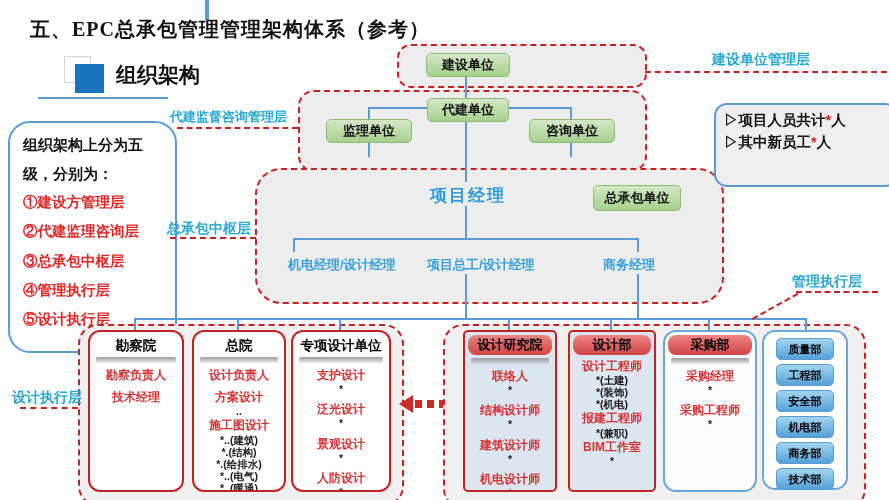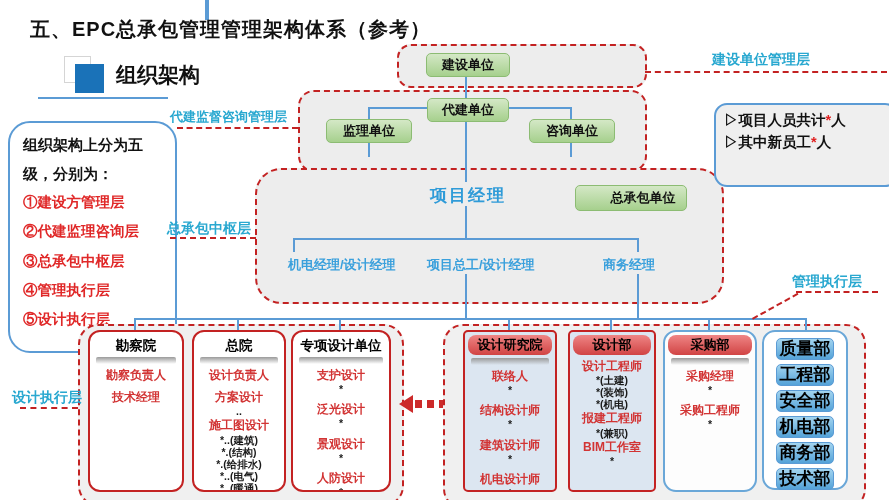--- a/index.html
+++ b/index.html
@@ -1,20 +1,20 @@
 <!DOCTYPE html>
 <html><head>
 <meta charset="utf-8">
 <style>
   html,body{margin:0;padding:0;background:#fff;}
   .canvas{position:relative;width:889px;height:500px;background:#ffffff;
           font-family:"Liberation Sans",sans-serif;overflow:hidden;}
 
   
-  .page-title{position:absolute;left:30px;top:16px;font-family:Liberation Sans, sans-serif;
+  .page-title{position:absolute;left:30px;top:16px;font-family:Liberation Serif, serif;
               font-size:20px;font-weight:bold;color:#111;letter-spacing:1px;}
   .sq-white{position:absolute;left:64px;top:56px;width:25px;height:25px;background:#fff;border:1px solid #d5d5d5;}
   .sq-blue{position:absolute;left:75px;top:64px;width:29px;height:29px;background:#1a72b8;}
   .org-text{position:absolute;left:116px;top:61px;font-size:21px;font-weight:bold;color:#111;}
   .org-underline{position:absolute;left:38px;top:97px;width:130px;height:2px;background:#5b9bd5;}
   .top-tick{position:absolute;left:205px;top:0;width:4px;height:20px;background:#5b9bd5;}
 
   
   .left-panel{position:absolute;left:8px;top:121px;width:152px;height:208px;background:#fff;
               border:2.5px solid #5b9bd5;border-radius:22px;padding:8px 0 12px 13px;}
@@ -55,21 +55,21 @@
            font-weight:bold;font-size:13px;height:20px;line-height:20px;color:#000;}
   .bx-shadow{height:7px;margin:2px 6px 3px;background:linear-gradient(#9a9a9a,rgba(255,255,255,0));
              border-radius:2px;}
   .bx-item{color:#d23434;font-weight:bold;font-size:12px;line-height:1.35;}
   .bx-item.blk{color:#1a1a1a;font-size:10.5px;font-weight:600;line-height:1.15;}
   .bx-item.mt{margin-top:6px;}
 
   .dept-col{position:absolute;left:762px;top:330px;width:86px;height:160px;background:#fff;
             border:2.5px solid #6aa7d8;border-radius:13px;padding:2px 0;box-sizing:border-box;}
   .dept-item{height:20px;line-height:20px;margin:4px 12px;background:linear-gradient(#a3d4ef,#54a2d8);
-             border:1px solid #5b9bd5;border-radius:5px;font-weight:bold;font-size:17px;
+             border:1px solid #5b9bd5;border-radius:5px;font-weight:bold;font-size:11px;
              color:#000;text-align:center;}
 
   
   .arrow-head{position:absolute;left:399px;top:395px;width:0;height:0;
               border-top:9px solid transparent;border-bottom:9px solid transparent;
               border-right:14px solid #cc2a2a;}
   .arrow-tail{position:absolute;left:415px;top:400px;width:28px;height:8px;
               background:repeating-linear-gradient(90deg,#cc2a2a 0 7px,rgba(0,0,0,0) 7px 12px);}
 </style>
 </head>
@@ -119,21 +119,21 @@
   <div class="vline" style="left:339px;top:318px;height:12px;"></div>
   <div class="vline" style="left:508px;top:318px;height:12px;"></div>
   <div class="vline" style="left:610px;top:318px;height:12px;"></div>
   <div class="vline" style="left:708px;top:318px;height:12px;"></div>
   <div class="vline" style="left:805px;top:318px;height:12px;"></div>
 
   <div class="gbox" style="left:426px;top:53px;width:82px;height:22px;line-height:22px;">建设单位</div>
   <div class="gbox" style="left:427px;top:98px;width:80px;height:22px;line-height:22px;">代建单位</div>
   <div class="gbox" style="left:326px;top:119px;width:84px;height:22px;line-height:22px;">监理单位</div>
   <div class="gbox" style="left:529px;top:119px;width:84px;height:22px;line-height:22px;">咨询单位</div>
-  <div class="gbox" style="left:575px;top:185px;width:86px;height:24px;line-height:24px;padding-left:24px;">总承包单位</div>
+  <div class="gbox" style="left:593px;top:185px;width:86px;height:24px;line-height:24px;">总承包单位</div>
 
   <div class="pm-label" style="left:430px;top:184px;">项目经理</div>
   <div class="mgr" style="left:288px;top:256px;">机电经理/设计经理</div>
   <div class="mgr" style="left:427px;top:256px;">项目总工/设计经理</div>
   <div class="mgr" style="left:603px;top:256px;">商务经理</div>
 
   <div class="cyan-label" style="left:712px;top:51px;font-size:14px;">建设单位管理层</div>
   <div class="rdash" style="left:645px;top:71px;width:242px;"></div>
 
   <div class="cyan-label" style="left:170px;top:108px;font-size:13px;">代建监督咨询管理层</div>

